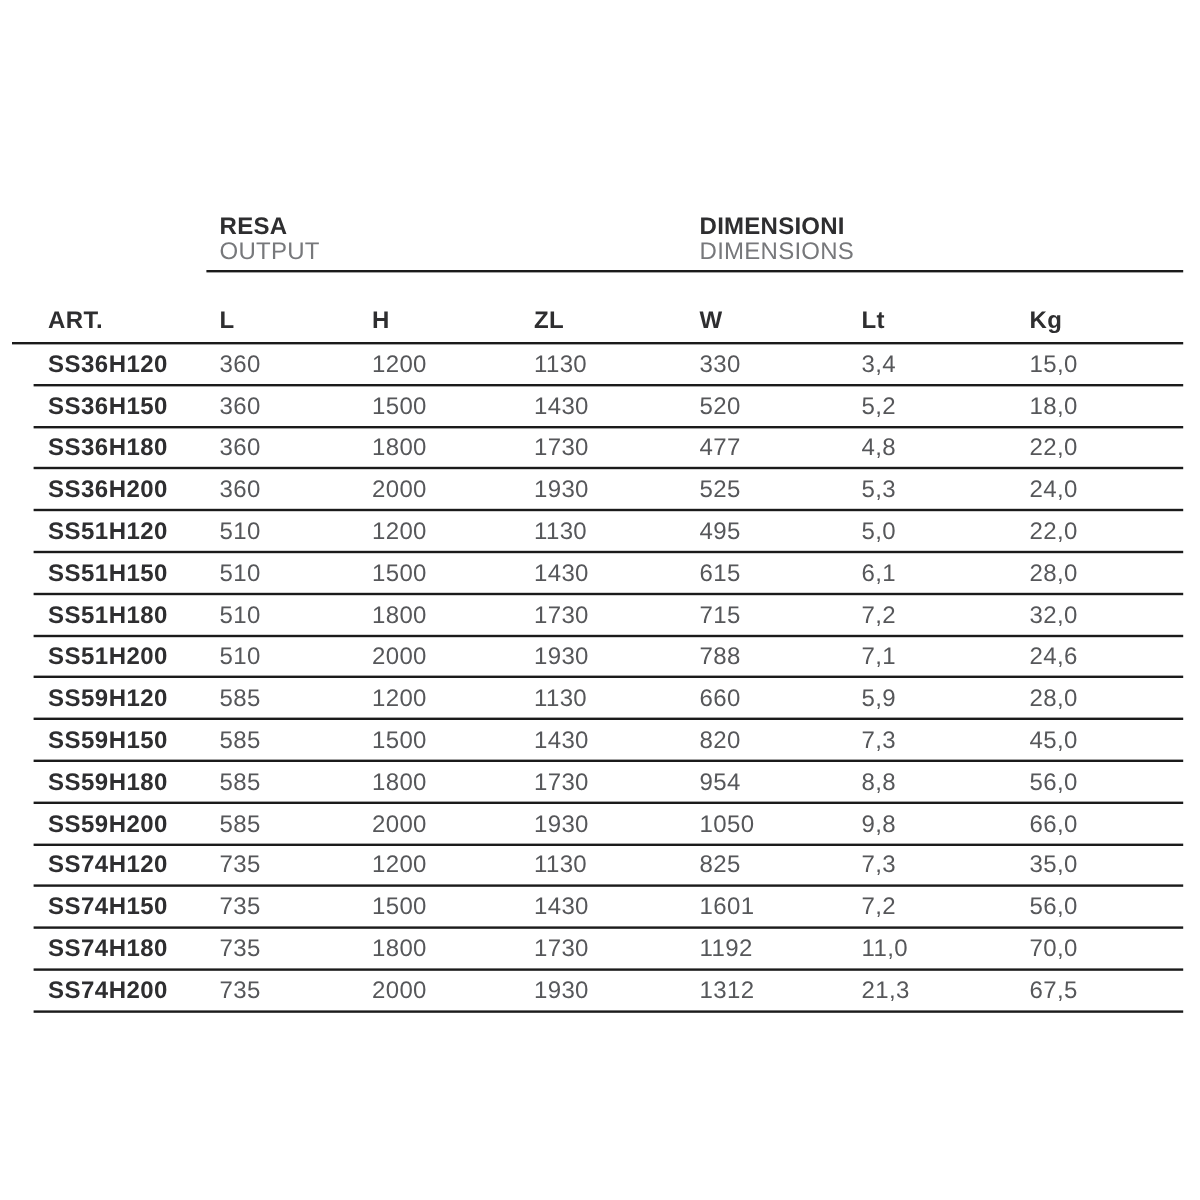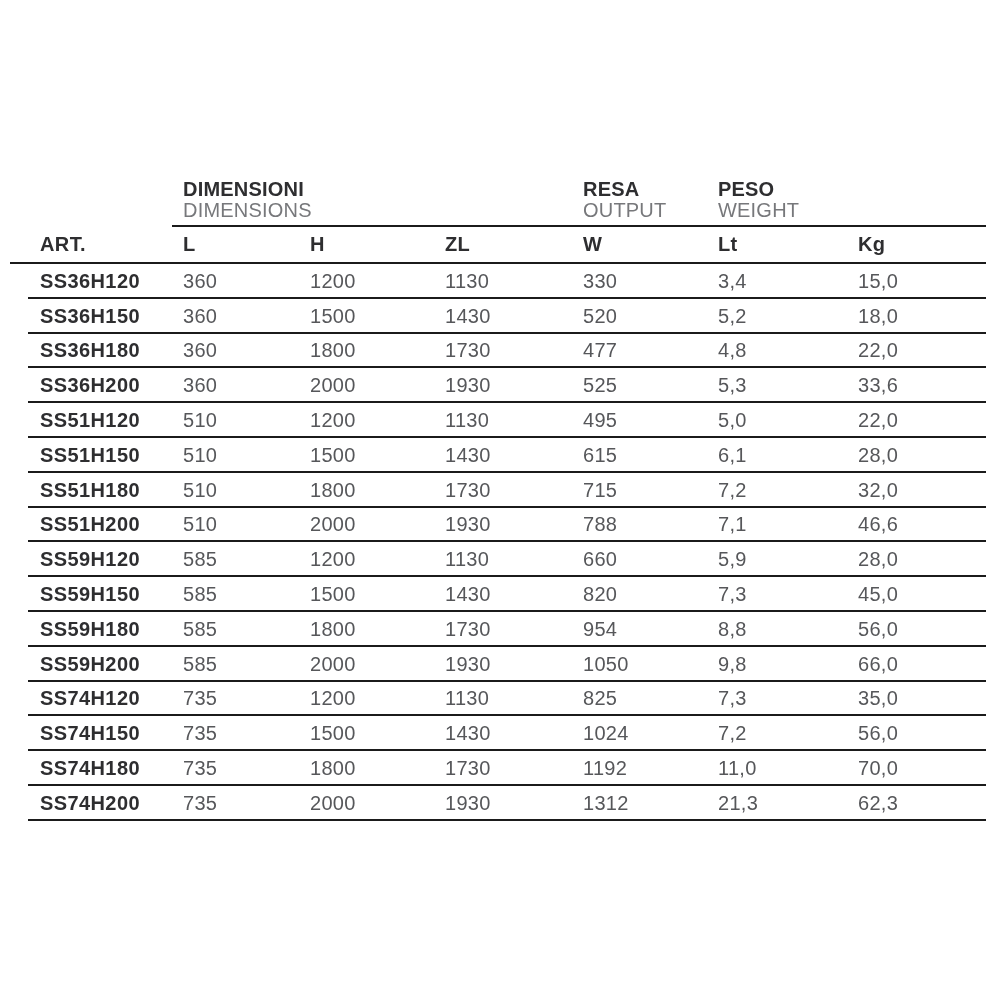--- a/index.html
+++ b/index.html
@@ -53,20 +53,21 @@
     letter-spacing: 0.2px;
     white-space: nowrap;
   }
   
   .unit-row {
     display: grid;
     grid-template-columns: 162px 127px 135px 138px 135px 140px 139px;
     height: 35px;
     align-items: center;
     border-bottom: 2px solid #1b1b1b;
+    margin-top: 23px;
   }
   .unit-row .cell {
     font-size: 20px;
     font-weight: 700;
     color: #2e2e30;
     letter-spacing: 0.2px;
   }
   
   .data-row {
     position: relative;
@@ -105,30 +106,26 @@
 </head>
 <body>
 
 <div class="page">
   <div class="spec-table">
 
     <div class="group-row">
       <div class="gh-spacer"></div>
       <div class="gh-right">
         <div class="gh">
+          <div class="gh-title">RESA</div>
+          <div class="gh-sub">OUTPUT</div>
+        </div>
+        <div class="gh">
           <div class="gh-title">DIMENSIONI</div>
           <div class="gh-sub">DIMENSIONS</div>
-        </div>
-        <div class="gh">
-          <div class="gh-title">RESA</div>
-          <div class="gh-sub">OUTPUT</div>
-        </div>
-        <div class="gh">
-          <div class="gh-title">PESO</div>
-          <div class="gh-sub">WEIGHT</div>
         </div>
       </div>
     </div>
 
     <div class="unit-row">
       <div class="cell art">ART.</div>
       <div class="cell">L</div>
       <div class="cell">H</div>
       <div class="cell">ZL</div>
       <div class="cell">W</div>
@@ -164,21 +161,21 @@
           <div class="cell val">4,8</div>
           <div class="cell val">22,0</div>
         </div>
         <div class="data-row">
           <div class="cell art">SS36H200</div>
           <div class="cell val">360</div>
           <div class="cell val">2000</div>
           <div class="cell val">1930</div>
           <div class="cell val">525</div>
           <div class="cell val">5,3</div>
-          <div class="cell val">33,6</div>
+          <div class="cell val">24,0</div>
         </div>
         <div class="data-row">
           <div class="cell art">SS51H120</div>
           <div class="cell val">510</div>
           <div class="cell val">1200</div>
           <div class="cell val">1130</div>
           <div class="cell val">495</div>
           <div class="cell val">5,0</div>
           <div class="cell val">22,0</div>
         </div>
@@ -200,21 +197,21 @@
           <div class="cell val">7,2</div>
           <div class="cell val">32,0</div>
         </div>
         <div class="data-row">
           <div class="cell art">SS51H200</div>
           <div class="cell val">510</div>
           <div class="cell val">2000</div>
           <div class="cell val">1930</div>
           <div class="cell val">788</div>
           <div class="cell val">7,1</div>
-          <div class="cell val">46,6</div>
+          <div class="cell val">24,6</div>
         </div>
         <div class="data-row">
           <div class="cell art">SS59H120</div>
           <div class="cell val">585</div>
           <div class="cell val">1200</div>
           <div class="cell val">1130</div>
           <div class="cell val">660</div>
           <div class="cell val">5,9</div>
           <div class="cell val">28,0</div>
         </div>
@@ -252,38 +249,38 @@
           <div class="cell val">1130</div>
           <div class="cell val">825</div>
           <div class="cell val">7,3</div>
           <div class="cell val">35,0</div>
         </div>
         <div class="data-row">
           <div class="cell art">SS74H150</div>
           <div class="cell val">735</div>
           <div class="cell val">1500</div>
           <div class="cell val">1430</div>
-          <div class="cell val">1024</div>
+          <div class="cell val">1601</div>
           <div class="cell val">7,2</div>
           <div class="cell val">56,0</div>
         </div>
         <div class="data-row">
           <div class="cell art">SS74H180</div>
           <div class="cell val">735</div>
           <div class="cell val">1800</div>
           <div class="cell val">1730</div>
           <div class="cell val">1192</div>
           <div class="cell val">11,0</div>
           <div class="cell val">70,0</div>
         </div>
         <div class="data-row">
           <div class="cell art">SS74H200</div>
           <div class="cell val">735</div>
           <div class="cell val">2000</div>
           <div class="cell val">1930</div>
           <div class="cell val">1312</div>
           <div class="cell val">21,3</div>
-          <div class="cell val">62,3</div>
+          <div class="cell val">67,5</div>
         </div>
       </div>
 
   </div>
 </div>
 
 </body></html>

